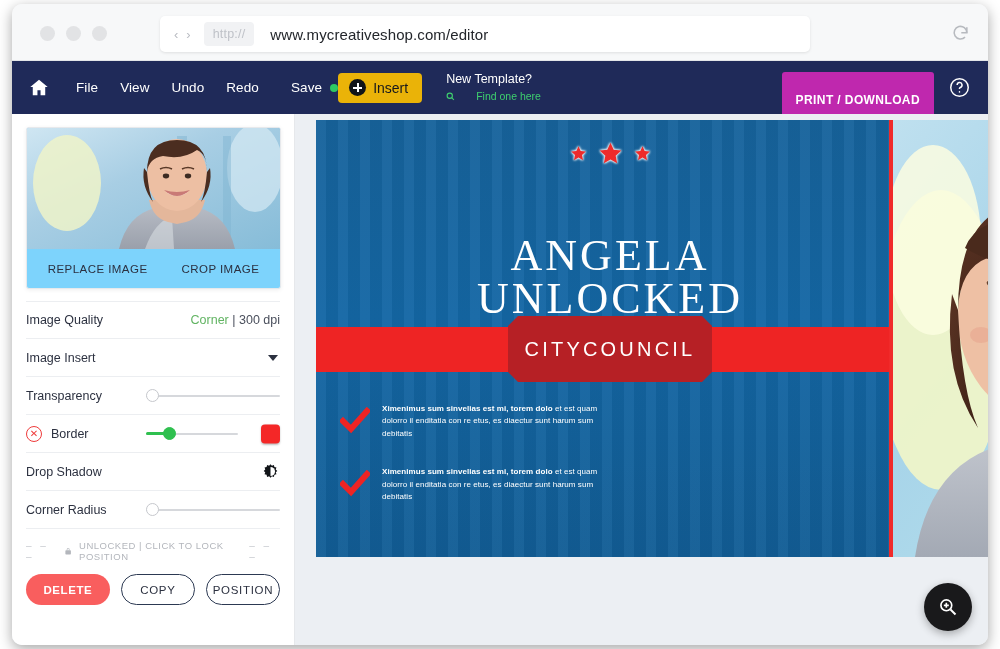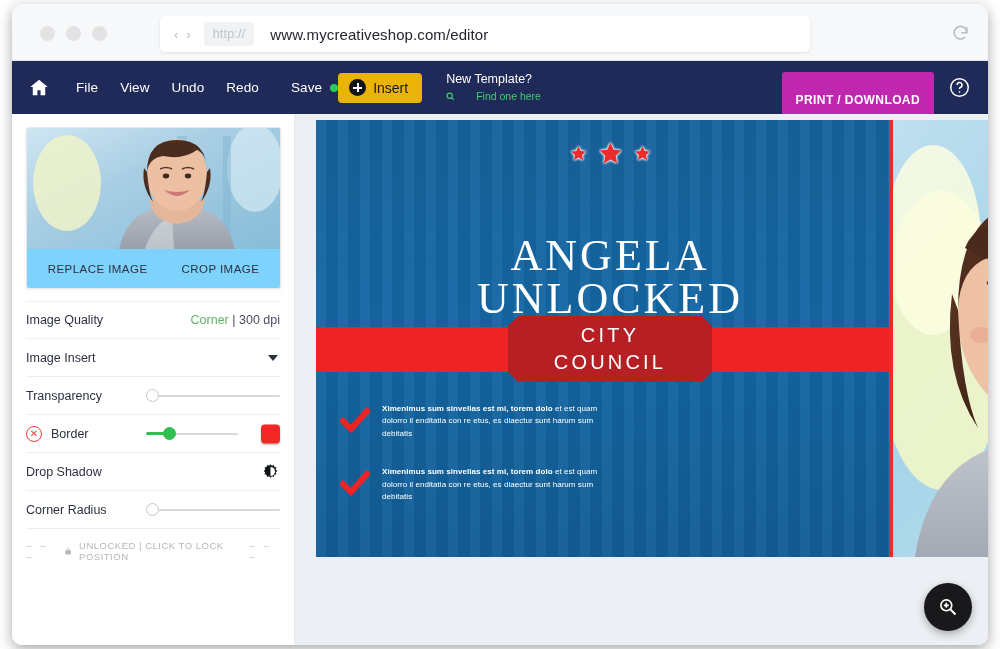--- a/index.html
+++ b/index.html
@@ -290,21 +290,21 @@
   .red-band {
     position: absolute; left: 0; right: 0; top: 207px;
     height: 45px; background: #ee2424;
   }
   .badge {
     position: absolute; left: 50%; transform: translateX(-50%);
     top: 196px;
     width: 204px; height: 66px;
     background: #b62025;
     clip-path: polygon(10px 0, calc(100% - 10px) 0, 100% 10px, 100% calc(100% - 10px), calc(100% - 10px) 100%, 10px 100%, 0 calc(100% - 10px), 0 10px);
-    display:flex; flex-direction: column; align-items:center; justify-content:center;
+    display:flex; align-items:center; justify-content:center;
     color: #ffffff;
     font-size: 20px; letter-spacing: 3.2px;
     line-height: 1.35;
   }
 
   .bullets { position: absolute; left: 24px; top: 283px; width: 260px; }
   .bullet { display: flex; align-items: flex-start; gap: 12px; margin-bottom: 26px; }
   .check { width: 30px; height: 27px; flex: 0 0 30px; color: #ee2424; margin-top: 4px; }
   .btext { font-size: 8px; color: #ffffff; line-height: 1.55; letter-spacing: 0.05px; }
   .btext b { font-weight: bold; }
@@ -496,20 +496,25 @@
         <div class="lock-bar">
           <span class="dashes">–  –  –</span>
           <svg class="lock-glyph" viewBox="0 0 24 24" fill="currentColor">
             <rect x="4" y="10" width="16" height="12" rx="2"></rect>
             <path d="M8 10V7a4 4 0 0 1 8 0v3h-2V7a2 2 0 0 0-4 0v3z"></path>
           </svg>
           <span>UNLOCKED | CLICK TO LOCK POSITION</span>
           <span class="dashes">–  –  –</span>
         </div>
 
+        <div class="action-row">
+          <div class="btn btn-delete">DELETE</div>
+          <div class="btn btn-outline">COPY</div>
+          <div class="btn btn-outline">POSITION</div>
+        </div>
       </div>
 
       <div class="canvas-area">
 
         <div class="poster">
           <div class="poster-bg"></div>
 
           <div class="stars">
             <svg class="star" width="17" height="17" viewBox="0 0 24 24" fill="currentColor">
                 <path d="M12 1.6l3.1 6.7 7.3.9-5.4 5 1.4 7.2L12 17.8 5.6 21.4 7 14.2l-5.4-5 7.3-.9z"></path>

